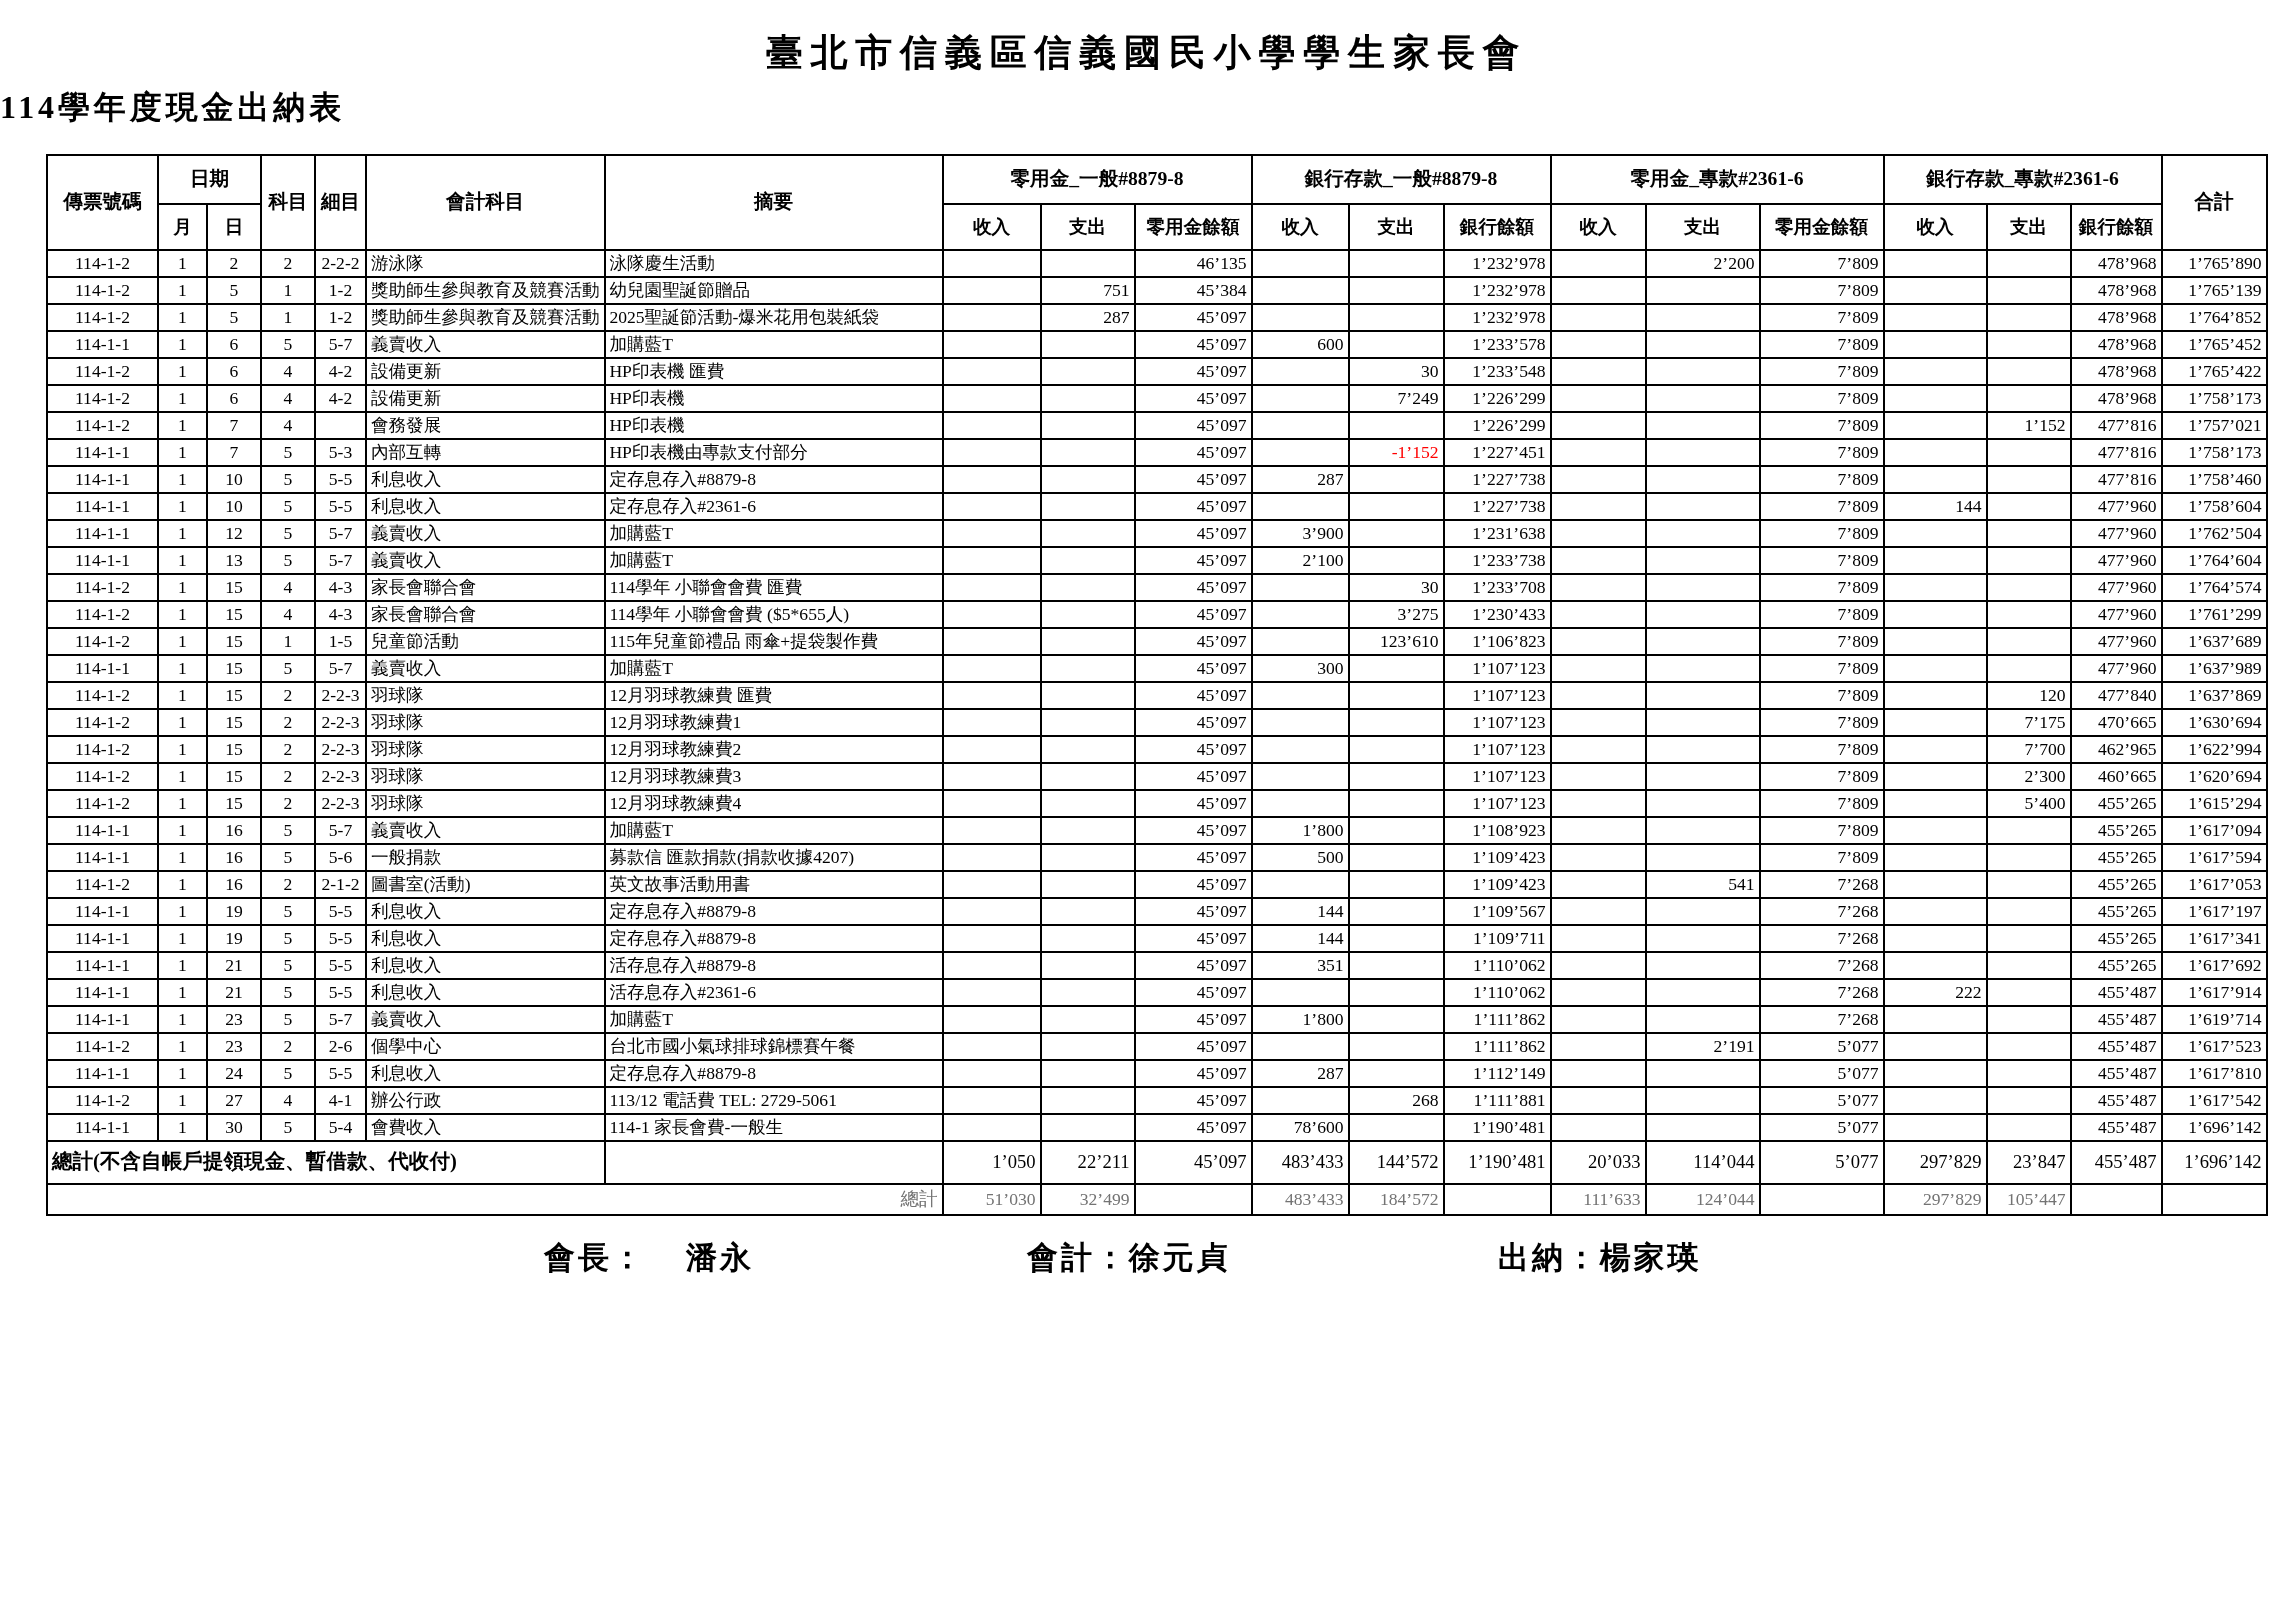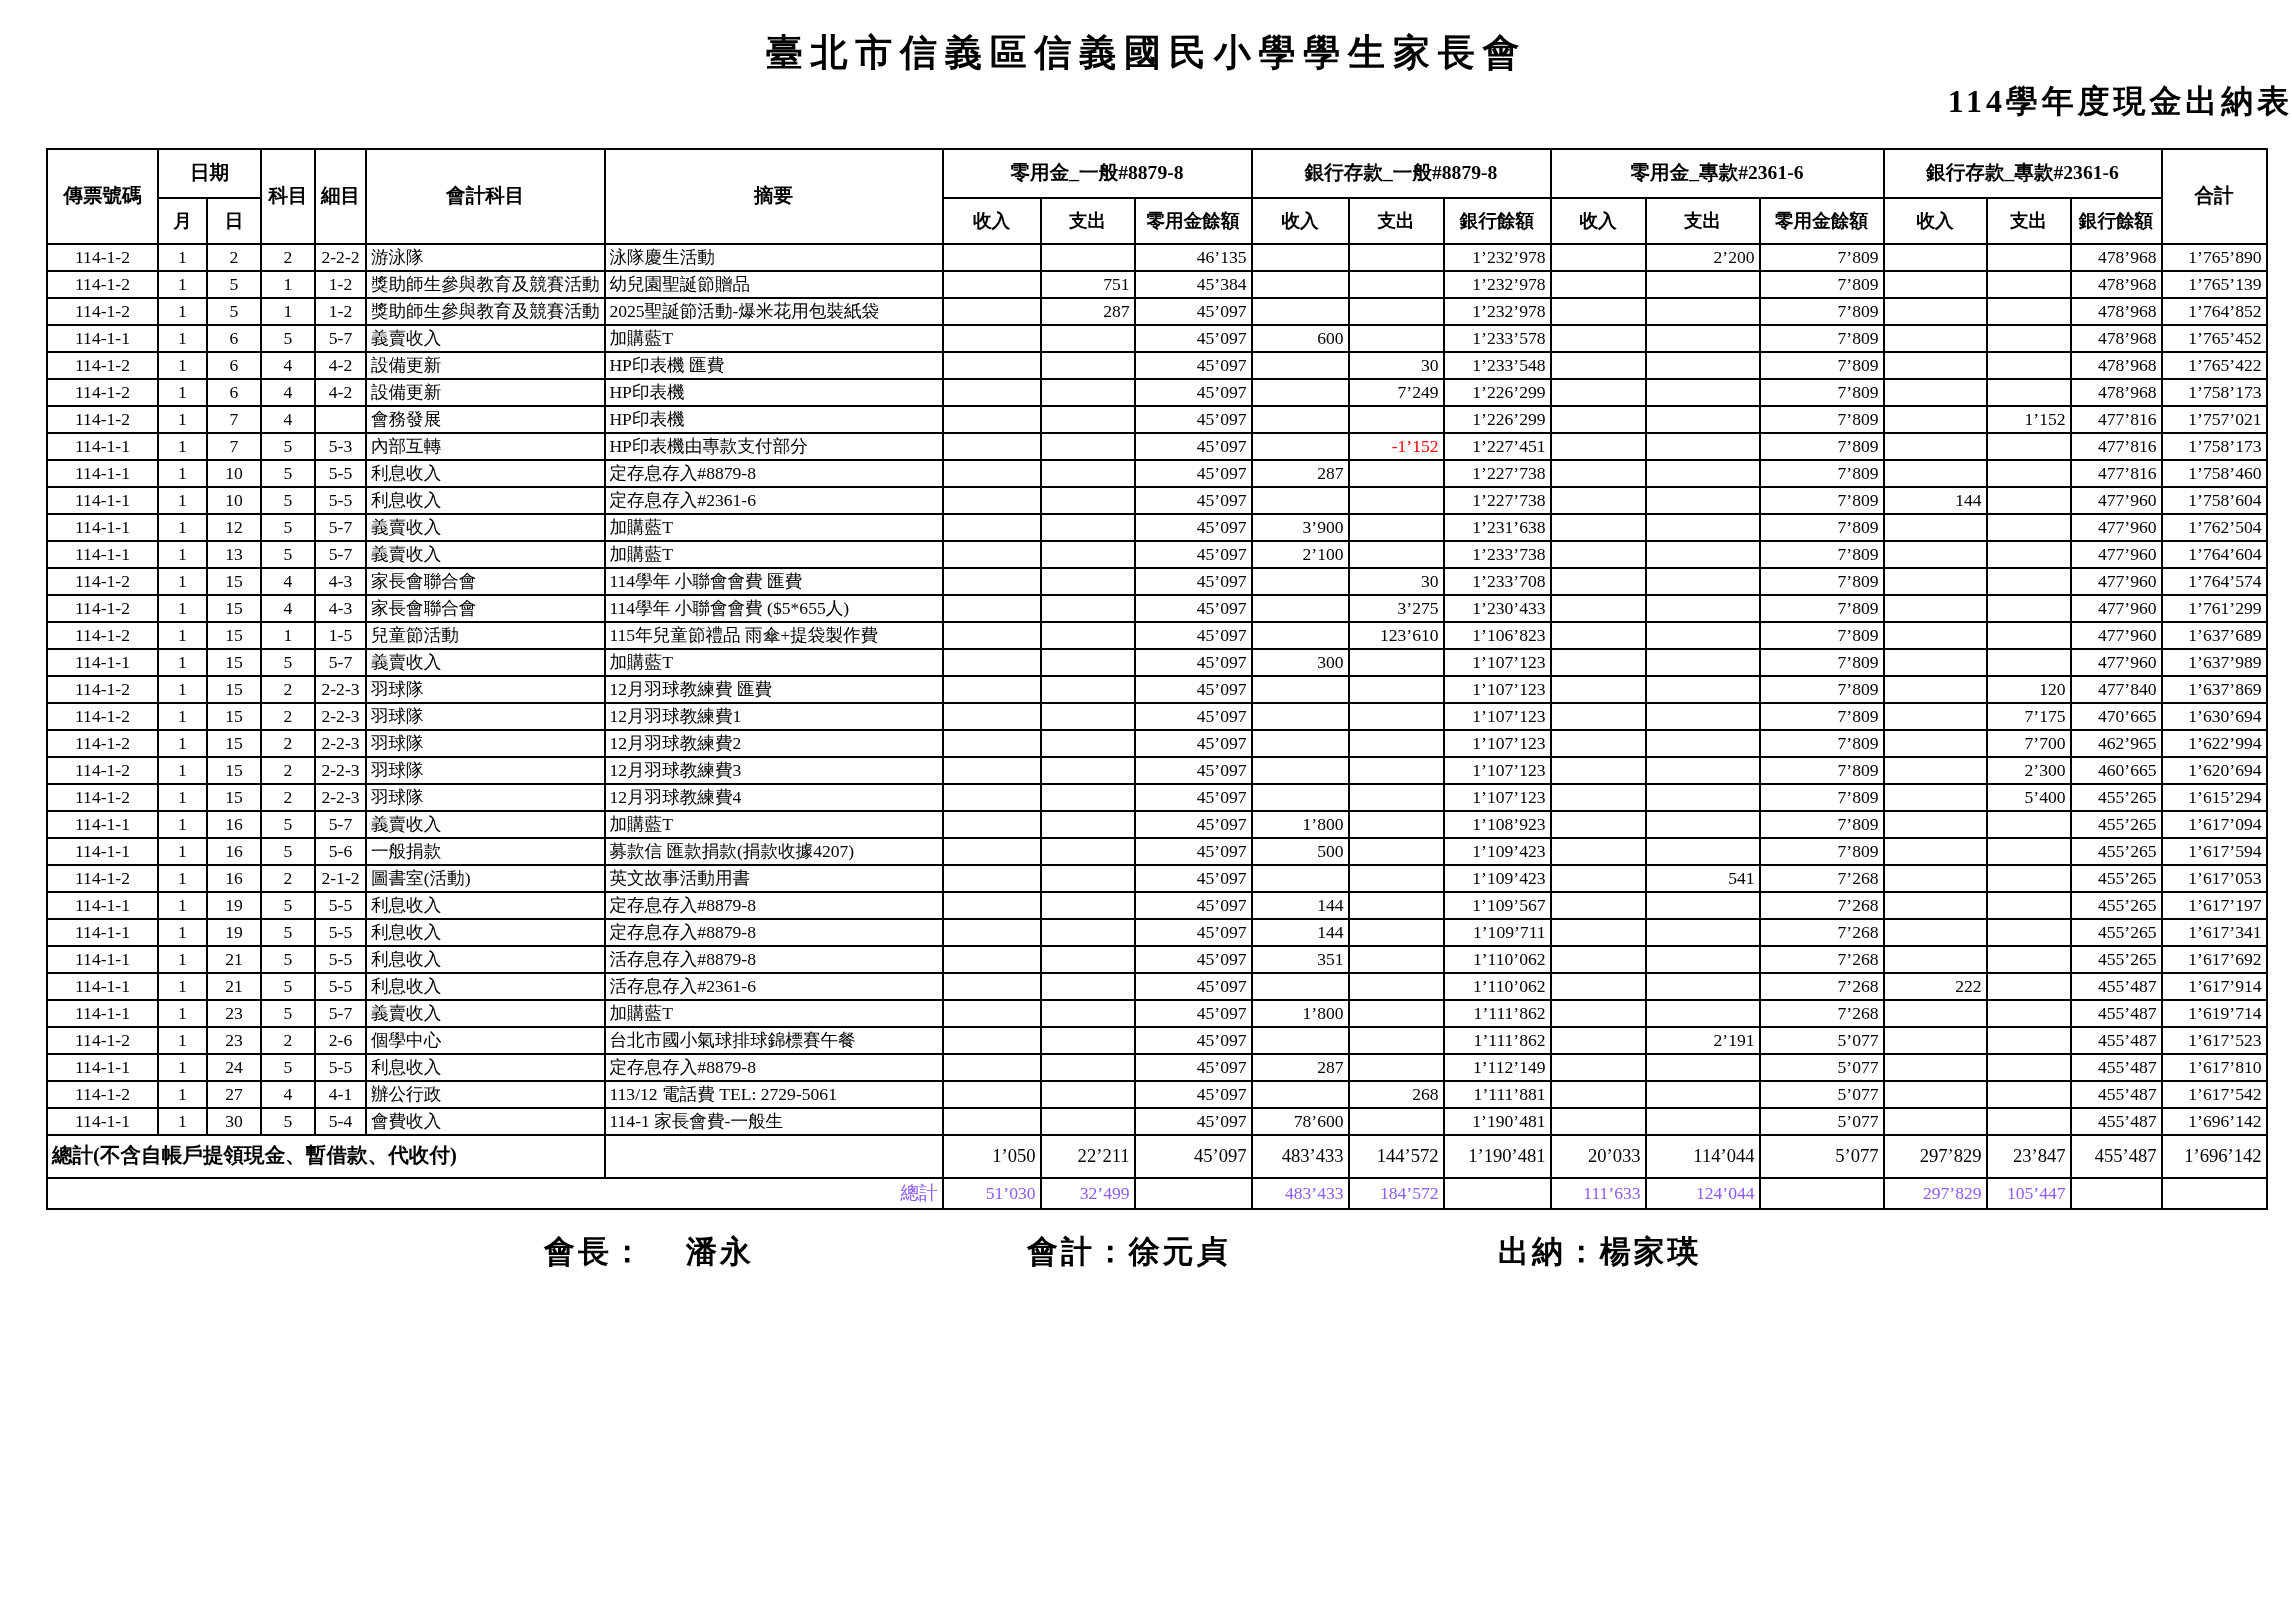--- a/index.html
+++ b/index.html
@@ -1,32 +1,32 @@
 <!DOCTYPE html>
 <html><head>
 <meta charset="utf-8">
 <style>
   html,body{margin:0;padding:0;background:#fff;}
   body{width:2293px;height:1621px;font-family:"Liberation Serif","DejaVu Serif",serif;color:#000;position:relative;}
   .title{ text-align:center; font-weight:bold; font-size:37px; letter-spacing:7.8px; padding-top:28px;}
-  .subtitle{ text-align:right; font-weight:bold; font-size:32px; letter-spacing:3.9px; margin-top:2px;}
+  .subtitle{ text-align:left; font-weight:bold; font-size:32px; letter-spacing:3.9px; margin-top:8px;}
   table.ledger{ border-collapse:collapse; table-layout:fixed; margin:23.5px 0 0 46px; border:2.9px solid #000; }
   table.ledger td, table.ledger th{ border:2px solid #000; padding:0 3.9px; overflow:hidden; white-space:nowrap; line-height:1.05; font-size:17.6px; height:25px; font-weight:normal;}
   table.ledger th{ font-weight:bold; font-size:19.6px; text-align:center; vertical-align:middle;}
   thead tr.h1 th{height:47px;}
   thead tr.h2 th{height:44px; font-size:18.6px;}
   td.c{text-align:center;}
   td.acct{text-align:left; font-size:15.7px;}
   td.summ{text-align:left; font-size:18.6px;}
   td.num{text-align:right;}
   .b{font-weight:bold;}
   .neg{color:#ff0000;}
   tr.total-row td{height:41px; font-size:18.6px;}
   tr.total-row td.lbl{font-weight:bold; font-size:20.6px; text-align:left;}
-  tr.gray-row td{height:29px; color:#8b5cf6;}
+  tr.gray-row td{height:29px; color:#737373;}
   tr.gray-row td.lbl{text-align:right; font-size:18.6px;}
   .footer{position:relative; height:59px; margin-top:21.6px;}
   .footer span{position:absolute; font-weight:bold; font-size:31px; letter-spacing:2.9px;}
   .sig-chair{left:544px;}
   .sig-chair-name{left:686px;}
   .sig-accountant{left:1027px;}
   .sig-cashier{left:1498px;}
 </style>
 </head>
 <body>

